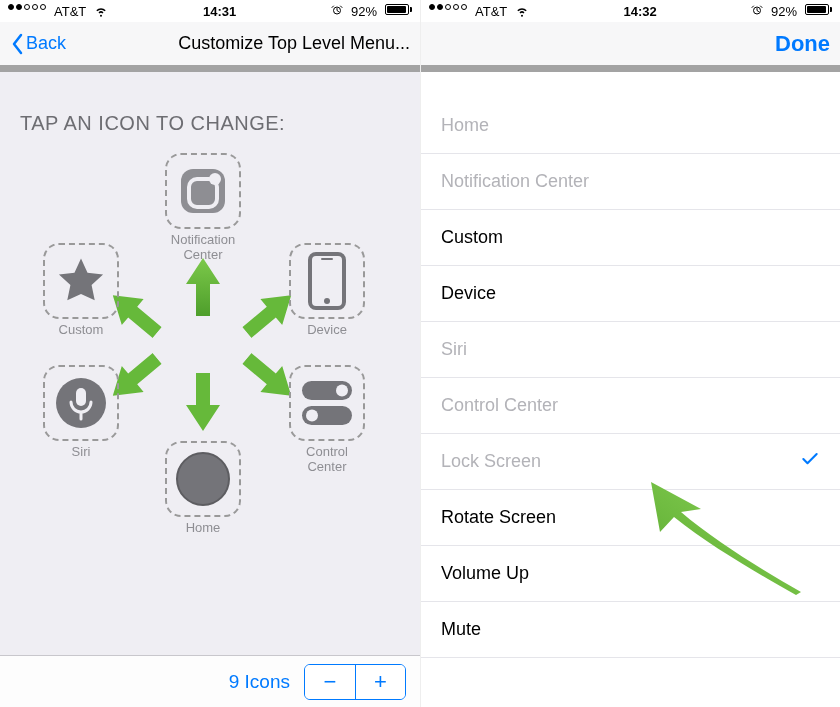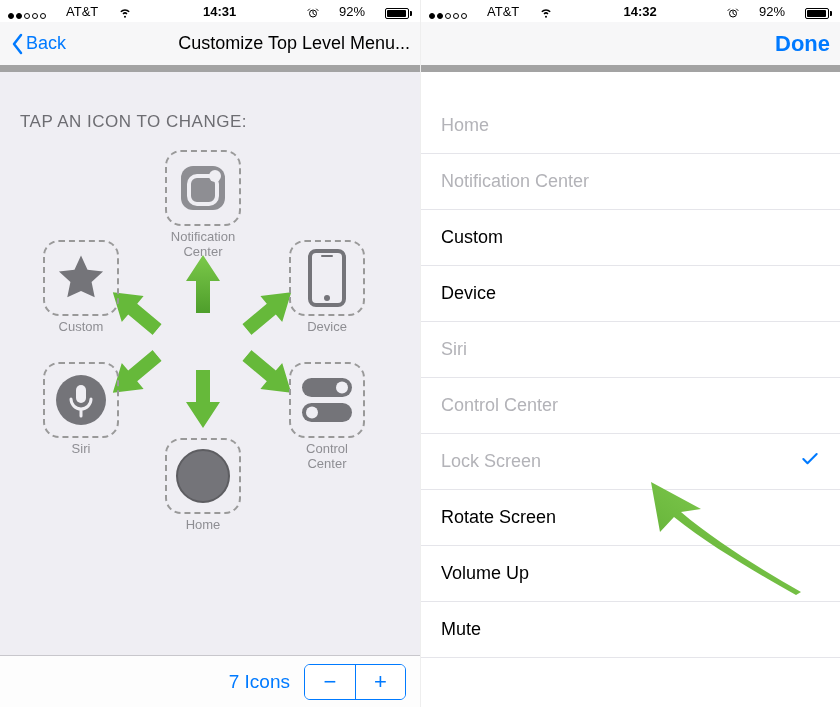--- a/index.html
+++ b/index.html
@@ -24,21 +24,21 @@
   .status-bar {
     height: 22px;
     display: flex;
     align-items: center;
     justify-content: space-between;
     padding: 0 8px;
     font-size: 13px;
     font-weight: 500;
     color: #000;
   }
-  .sb-left, .sb-right { display: flex; align-items: flex-end; gap: 20px; }
+  .sb-left, .sb-right { display: flex; align-items: flex-start; gap: 8px; }
   .signal-dots { display: flex; gap: 2px; }
   .dot { width: 6px; height: 6px; border-radius: 50%; border: 1px solid #000; }
   .dot.filled { background: #000; }
   .wifi-icon svg { width: 14px; height: 14px; display:block; }
   .alarm-icon svg { width: 12px; height: 12px; display:block; }
   .battery { display:flex; align-items:center; gap:1px;}
   .battery-body { width: 24px; height: 11px; border:1px solid #000; border-radius:2px; position:relative;}
   .battery-fill{ position:absolute; left:1px; top:1px; bottom:1px; width:88%; background:#000; border-radius:1px;}
   .battery-cap{ width:2px; height:5px; background:#000; border-radius:0 1px 1px 0;}
   
@@ -55,21 +55,21 @@
   .nav-back svg{ width:14px; height:22px;}
   .nav-title {
     position:absolute; left:90px; right:10px;
     font-size:18px; font-weight:500; color:#000;
     white-space:nowrap; overflow:hidden; text-overflow:ellipsis;text-align:right;
   }
   .nav-done { margin-left:auto; color:#007aff; font-size:22px; font-weight:700;}
   
   .left-body{ flex:1; background:#efeef3; display:flex; flex-direction:column;}
   .section-caption{
-    font-size:17px; color:#6d6d72; letter-spacing:0.5px;
+    font-size:20px; color:#6d6d72; letter-spacing:0.5px;
     padding: 40px 20px 18px;
   }
   .hexagon-area{
     flex:1;
     position:relative;
   }
   .slot{
     position:absolute;
     width:82px;
     text-align:center;
@@ -272,21 +272,21 @@
                 <circle cx="29" cy="29" r="26" fill="#747479"></circle>
                 <circle cx="29" cy="29" r="26" fill="none" stroke="#5d5d61" stroke-width="2"></circle>
               </svg>
         </span>
           </div>
         <div class="slot-label">Home</div>
       </div>
     </div>
 
     <div class="left-toolbar">
-      <span class="icon-count">7 Icons</span>
+      <span class="icon-count">9 Icons</span>
       <div class="stepper">
         <button>−</button>
         <button>+</button>
       </div>
     </div>
   </div>
 </div>
 
 <div class="screen">
   <div class="status-bar">

